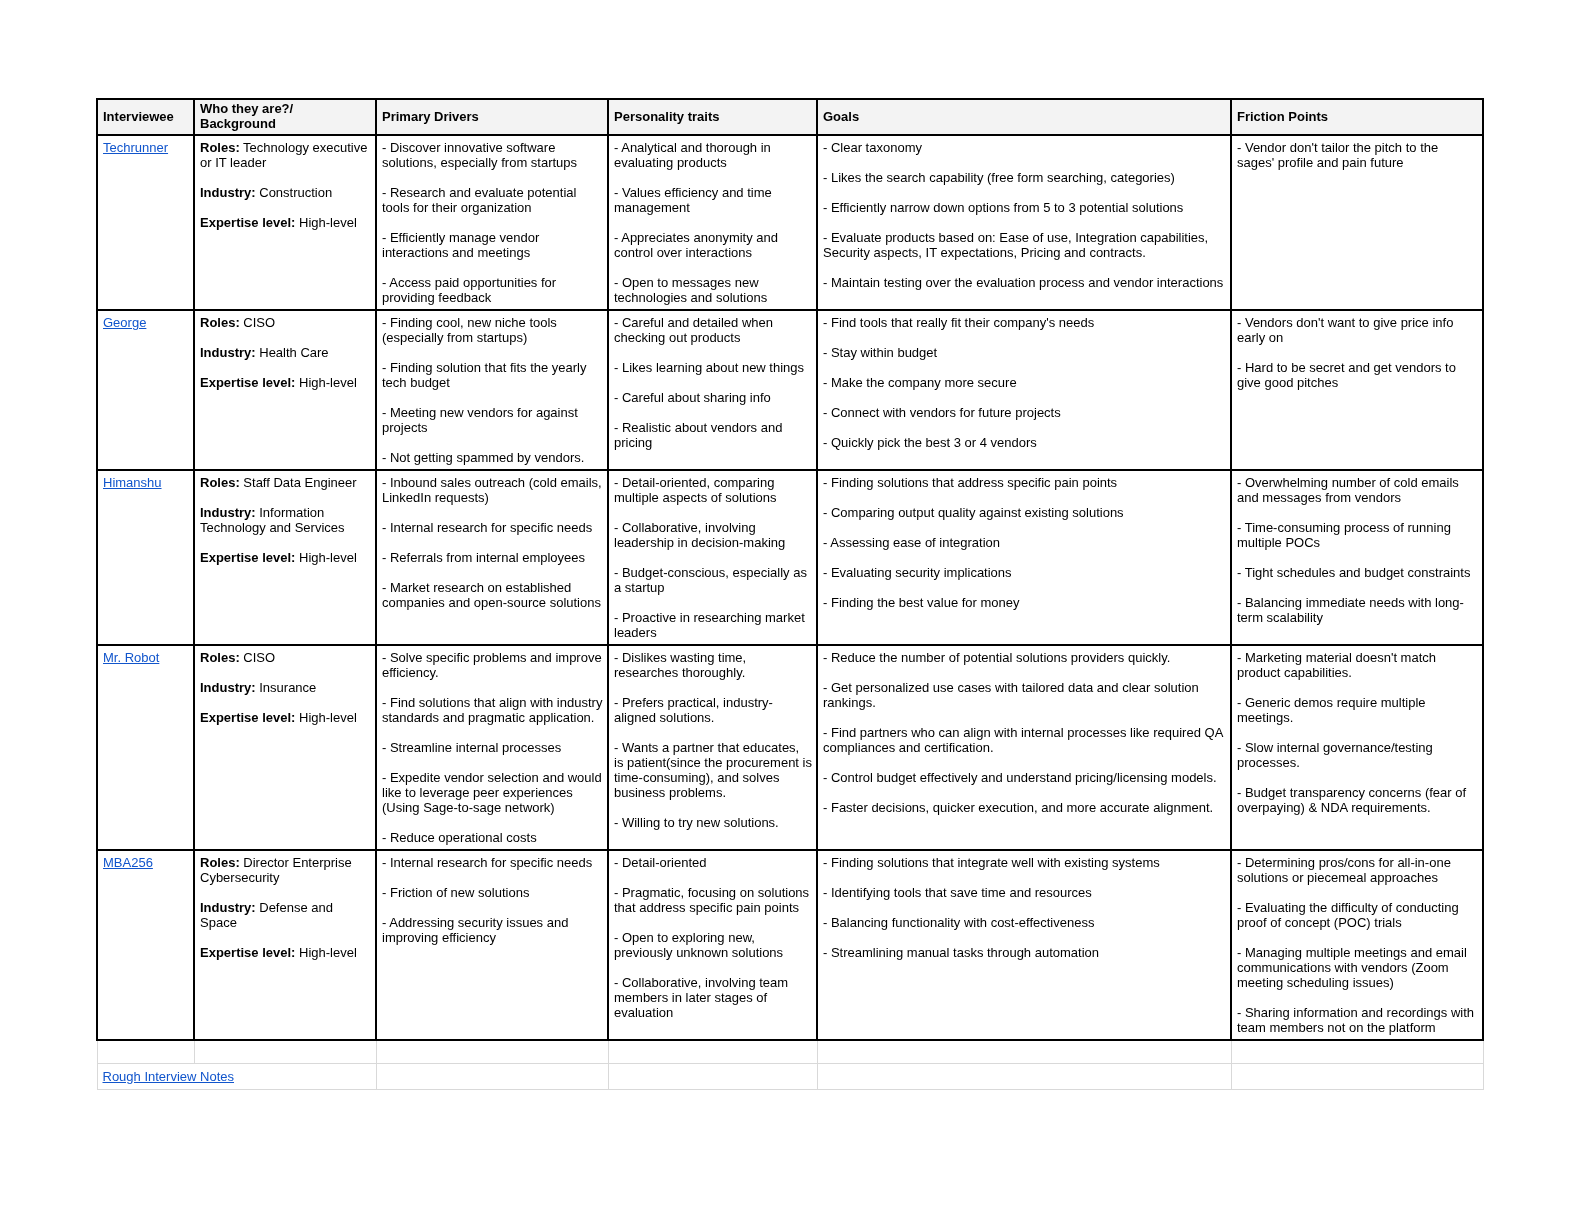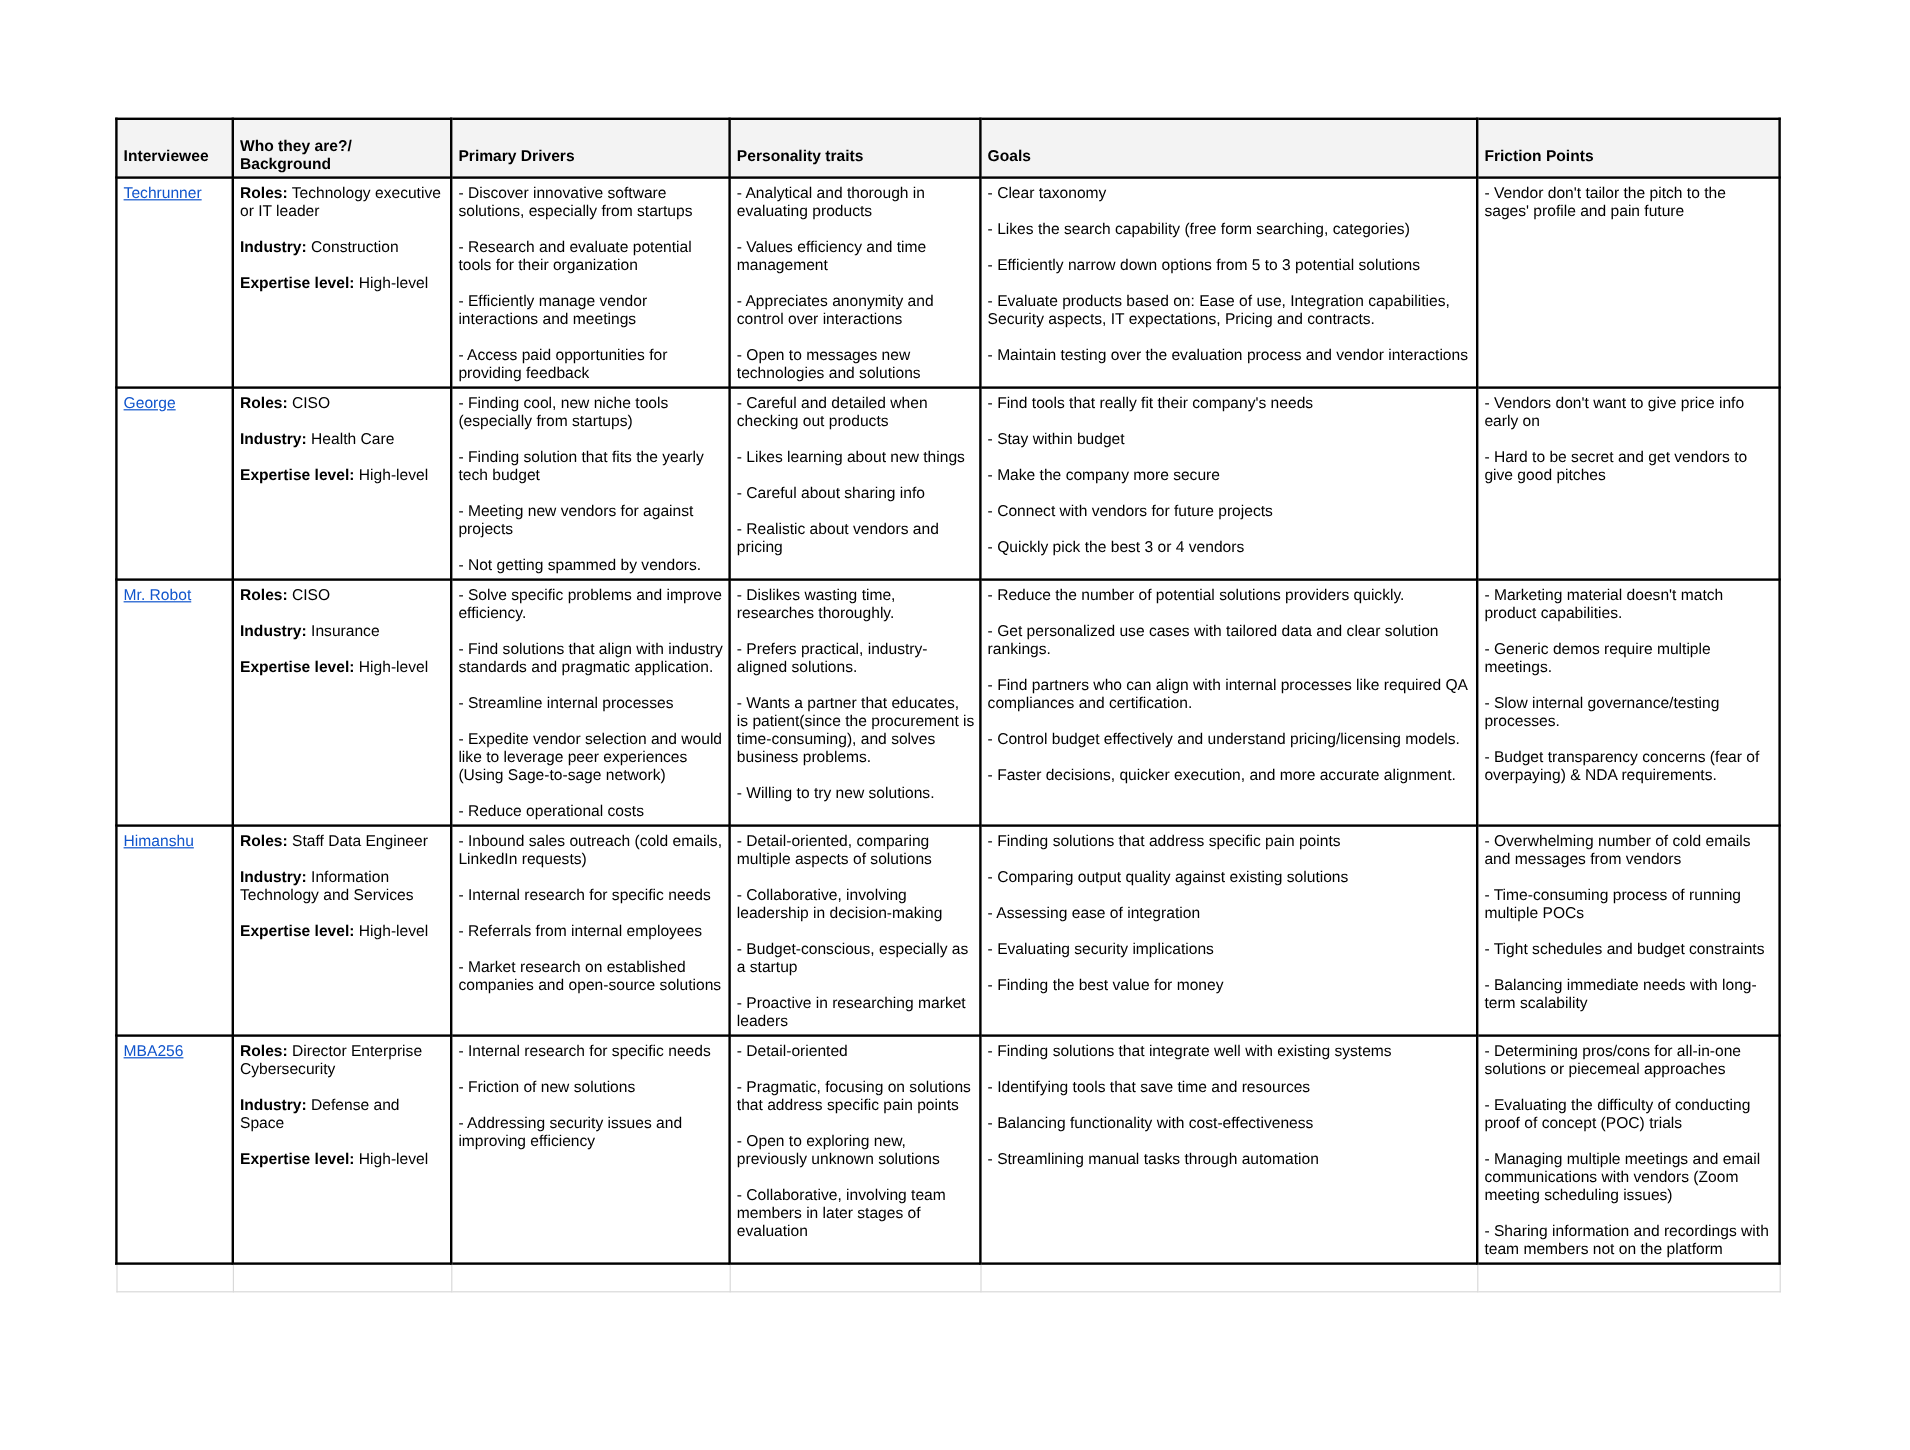--- a/index.html
+++ b/index.html
@@ -23,21 +23,21 @@
     margin: 98px 0 0 96px;
     font-size: 13px;
     line-height: 15px;
   }
   table.grid thead th {
     background: #f3f3f3;
     border: 2px solid #000000;
     font-weight: bold;
     text-align: left;
     vertical-align: middle;
-    padding: 14px 4px 3px 5px;
+    padding: 1px 4px 3px 5px;
     white-space: pre-line;
     height: 34px;
     box-sizing: border-box;
   }
   tbody.main td {
     border: 2px solid #000000;
     vertical-align: top;
     padding: 4px 4px 4px 5px;
     overflow: hidden;
     margin-left: 43px;
@@ -145,20 +145,53 @@
             <p>- Make the company more secure</p>
             <p>- Connect with vendors for future projects</p>
             <p>- Quickly pick the best 3 or 4 vendors</p>
           </td>
           <td>
             <p>- Vendors don't want to give price info early on</p>
             <p>- Hard to be secret and get vendors to give good pitches</p>
           </td>
         </tr>
         <tr>
+          <td><a class="doclink" href="#">Himanshu</a></td>
+          <td>
+            <p><b>Roles:</b> Staff Data Engineer</p>
+            <p><b>Industry:</b> Information Technology and Services</p>
+            <p><b>Expertise level:</b> High-level</p>
+          </td>
+          <td>
+            <p>- Inbound sales outreach (cold emails, LinkedIn requests)</p>
+            <p>- Internal research for specific needs</p>
+            <p>- Referrals from internal employees</p>
+            <p>- Market research on established companies and open-source solutions</p>
+          </td>
+          <td>
+            <p>- Detail-oriented, comparing multiple aspects of solutions</p>
+            <p>- Collaborative, involving leadership in decision-making</p>
+            <p>- Budget-conscious, especially as a startup</p>
+            <p>- Proactive in researching market leaders</p>
+          </td>
+          <td>
+            <p>- Finding solutions that address specific pain points</p>
+            <p>- Comparing output quality against existing solutions</p>
+            <p>- Assessing ease of integration</p>
+            <p>- Evaluating security implications</p>
+            <p>- Finding the best value for money</p>
+          </td>
+          <td>
+            <p>- Overwhelming number of cold emails and messages from vendors</p>
+            <p>- Time-consuming process of running multiple POCs</p>
+            <p>- Tight schedules and budget constraints</p>
+            <p>- Balancing immediate needs with long-term scalability</p>
+          </td>
+        </tr>
+        <tr>
           <td><a class="doclink" href="#">Mr. Robot</a></td>
           <td>
             <p><b>Roles:</b> CISO</p>
             <p><b>Industry:</b> Insurance</p>
             <p><b>Expertise level:</b> High-level</p>
           </td>
           <td>
             <p>- Solve specific problems and improve efficiency.</p>
             <p>- Find solutions that align with industry standards and pragmatic application.</p>
             <p>- Streamline internal processes</p>
@@ -179,53 +212,20 @@
             <p>- Faster decisions, quicker execution, and more accurate alignment.</p>
           </td>
           <td>
             <p>- Marketing material doesn't match product capabilities.</p>
             <p>- Generic demos require multiple meetings.</p>
             <p>- Slow internal governance/testing processes.</p>
             <p>- Budget transparency concerns (fear of overpaying) &amp; NDA requirements.</p>
           </td>
         </tr>
         <tr>
-          <td><a class="doclink" href="#">Himanshu</a></td>
-          <td>
-            <p><b>Roles:</b> Staff Data Engineer</p>
-            <p><b>Industry:</b> Information Technology and Services</p>
-            <p><b>Expertise level:</b> High-level</p>
-          </td>
-          <td>
-            <p>- Inbound sales outreach (cold emails, LinkedIn requests)</p>
-            <p>- Internal research for specific needs</p>
-            <p>- Referrals from internal employees</p>
-            <p>- Market research on established companies and open-source solutions</p>
-          </td>
-          <td>
-            <p>- Detail-oriented, comparing multiple aspects of solutions</p>
-            <p>- Collaborative, involving leadership in decision-making</p>
-            <p>- Budget-conscious, especially as a startup</p>
-            <p>- Proactive in researching market leaders</p>
-          </td>
-          <td>
-            <p>- Finding solutions that address specific pain points</p>
-            <p>- Comparing output quality against existing solutions</p>
-            <p>- Assessing ease of integration</p>
-            <p>- Evaluating security implications</p>
-            <p>- Finding the best value for money</p>
-          </td>
-          <td>
-            <p>- Overwhelming number of cold emails and messages from vendors</p>
-            <p>- Time-consuming process of running multiple POCs</p>
-            <p>- Tight schedules and budget constraints</p>
-            <p>- Balancing immediate needs with long-term scalability</p>
-          </td>
-        </tr>
-        <tr>
           <td><a class="doclink" href="#">MBA256</a></td>
           <td>
             <p><b>Roles:</b> Director Enterprise Cybersecurity</p>
             <p><b>Industry:</b> Defense and Space</p>
             <p><b>Expertise level:</b> High-level</p>
           </td>
           <td>
             <p>- Internal research for specific needs</p>
             <p>- Friction of new solutions</p>
             <p>- Addressing security issues and improving efficiency</p>
@@ -247,20 +247,29 @@
             <p>- Evaluating the difficulty of conducting proof of concept (POC) trials</p>
             <p>- Managing multiple meetings and email communications with vendors (Zoom meeting scheduling issues)</p>
             <p>- Sharing information and recordings with team members not on the platform</p>
           </td>
         </tr>
       </tbody>
     <tbody class="light">
       <tr>
         <td></td>
         <td></td>
+        <td></td>
+        <td></td>
+        <td></td>
+        <td></td>
+      </tr>
+      <tr class="notes-row">
+        <td colspan="2">
+          <a class="doclink" href="#">Rough Interview Notes</a>
+        </td>
         <td></td>
         <td></td>
         <td></td>
         <td></td>
       </tr>
     </tbody>
   </table>
 </div>
 
 </body></html>

